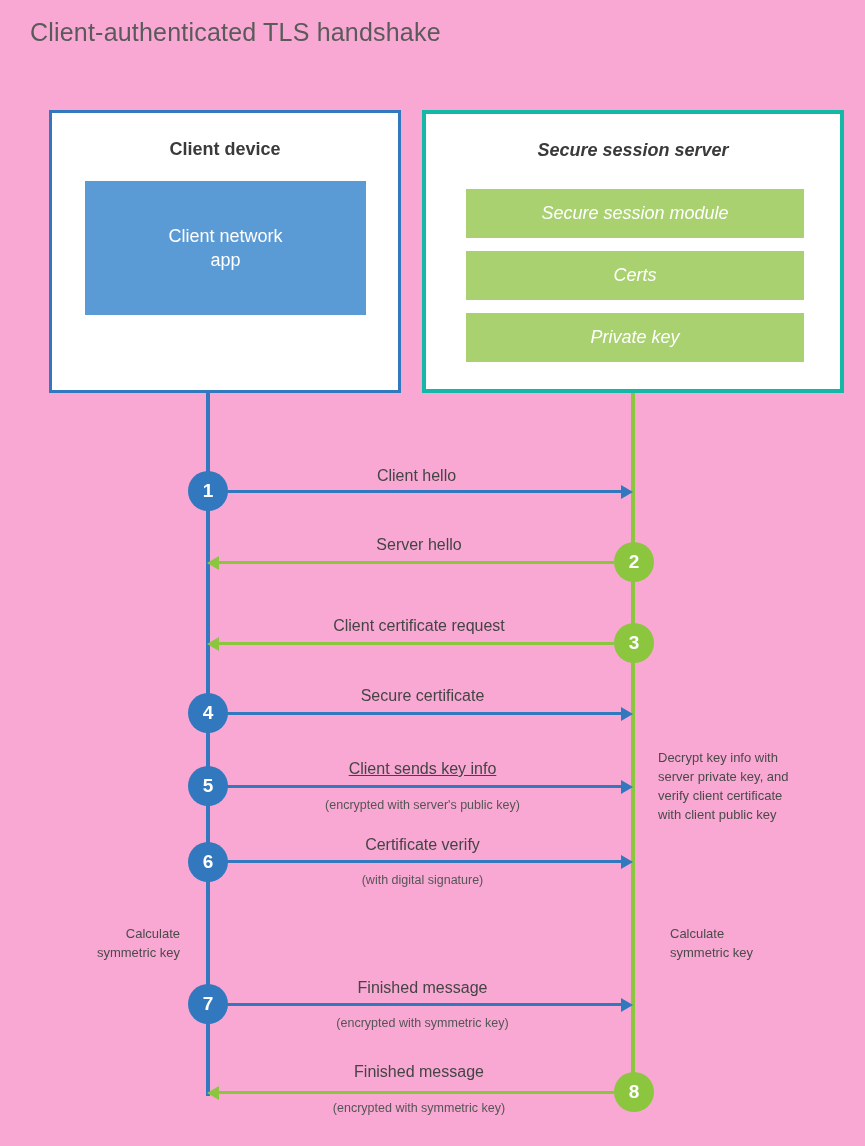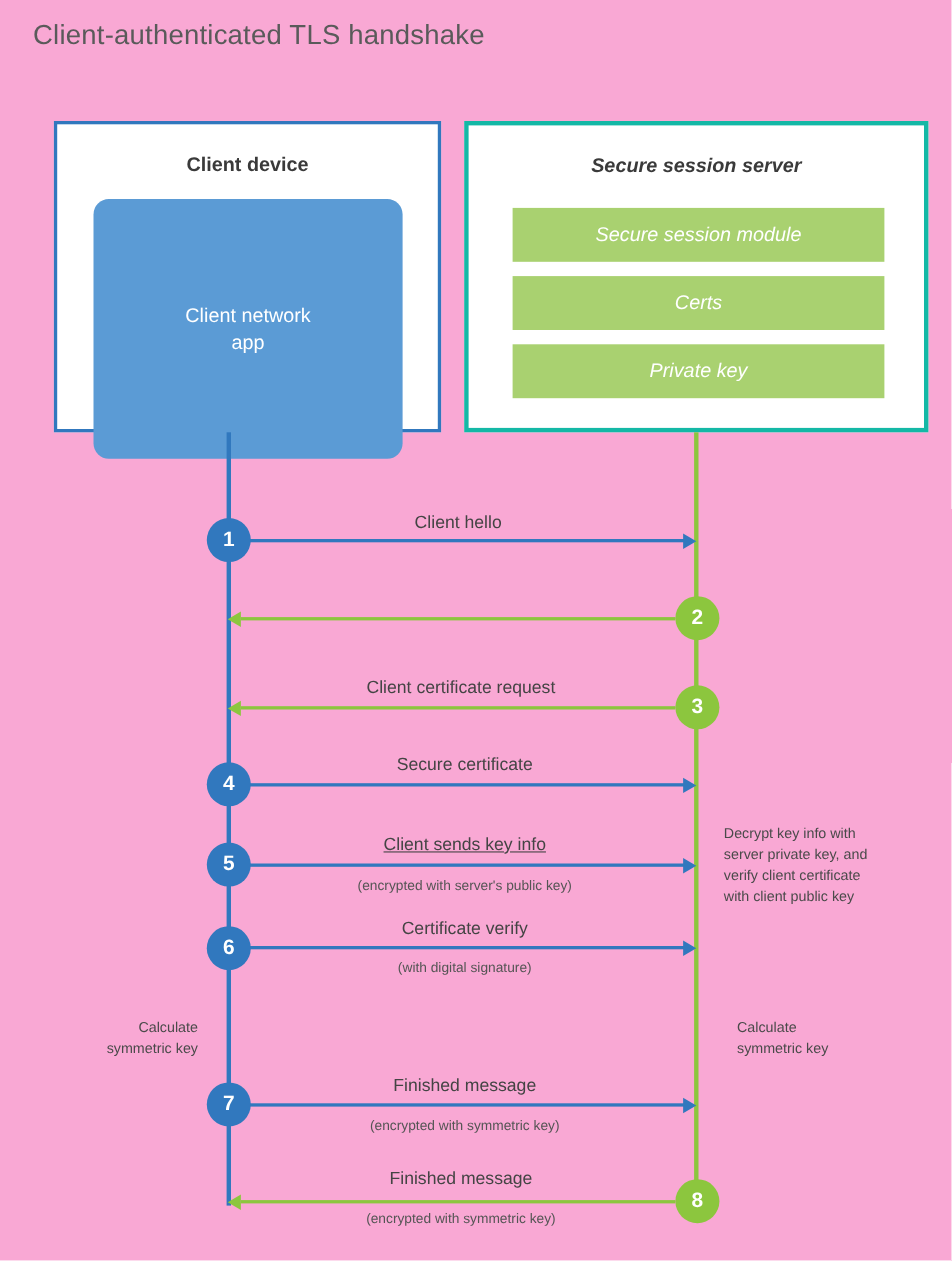--- a/index.html
+++ b/index.html
@@ -72,23 +72,22 @@
     text-align: center;
     color: #ffffff;
     font-size: 18px;
     line-height: 1.35;
     font-weight: 400;
   }
   #client-app-block {
     left: 33px;
     top: 68px;
     width: 281px;
-    height: 236px;
+    height: 134px;
     background: #5b9bd5;
-    border-radius: 14px;
   }
   .server-block {
     left: 40px;
     width: 338px;
     height: 49px;
     background: #a9d170;
   }
   #server-block-0 { top: 75px; }
   #server-block-1 { top: 137px; }
   #server-block-2 { top: 199px; }
@@ -195,20 +194,21 @@
   </div>
 
   <div class="lifeline" id="client-lifeline"></div>
   <div class="lifeline" id="server-lifeline"></div>
 
   <div class="msg-label" style="left:204px; top:467px; width:425px;">Client hello</div>
   <div class="arrow-line blue" style="left:208px; top:490px; width:414px;"></div>
   <div class="arrow-head right blue" style="left:621px; top:484.5px;"></div>
   <div class="step-circle blue" style="left:188px; top:471px;">1</div>
 
+  <div class="msg-label" style="left:210px; top:536px; width:418px;">Server hello</div>
   <div class="arrow-line green" style="left:219px; top:561px; width:395px;"></div>
   <div class="arrow-head left green" style="left:207px; top:555.5px;"></div>
   <div class="step-circle green" style="left:614px; top:542px;">2</div>
 
   <div class="msg-label" style="left:210px; top:617px; width:418px;">Client certificate request</div>
   <div class="arrow-line green" style="left:219px; top:642px; width:395px;"></div>
   <div class="arrow-head left green" style="left:207px; top:636.5px;"></div>
   <div class="step-circle green" style="left:614px; top:623px;">3</div>
 
   <div class="msg-label" style="left:210px; top:687px; width:425px;">Secure certificate</div>

